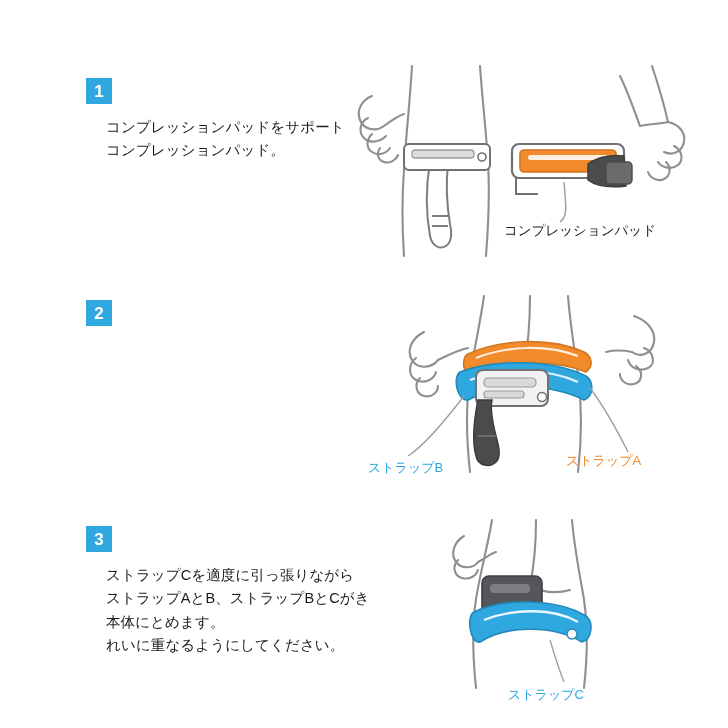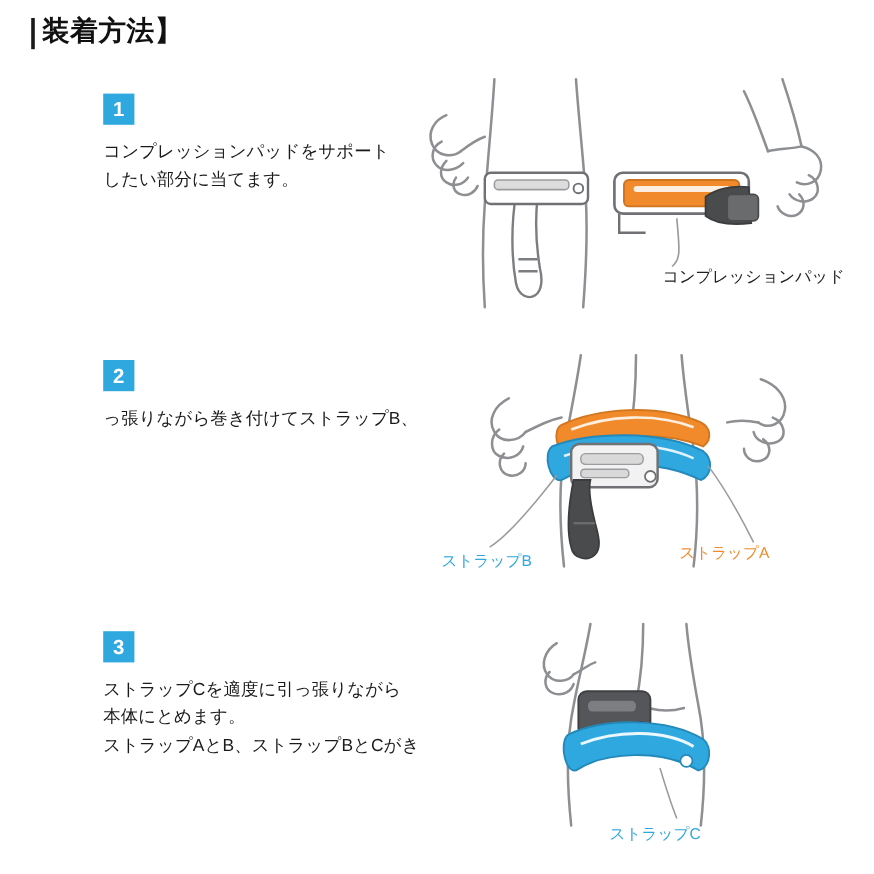--- a/index.html
+++ b/index.html
@@ -65,21 +65,21 @@
     line-height: 1;
   }
   .step-text {
     margin-top: 12px;
     font-size: 14.5px;
     line-height: 1.62;
     color: #1a1a1a;
     max-width: 270px;
     letter-spacing: 0.1px;
   }
-  .step-text div { white-space: nowrap; }
+  .step-text div { white-space: nowrap; margin-left: 20px; }
 
   
   .illus {
     position: absolute;
   }
   .illus-1 { left: 352px; top: 66px; width: 346px; height: 190px; }
   .illus-2 { left: 372px; top: 296px; width: 330px; height: 190px; }
   .illus-3 { left: 430px; top: 520px; width: 230px; height: 185px; }
 
   .caption {
@@ -87,21 +87,20 @@
     font-size: 13px;
     font-weight: normal;
     white-space: nowrap;
   }
   .cap-pad {
     left: 504px;
     top: 222px;
     color: #222222;
     font-weight: normal;
     font-size: 13.5px;
-    margin-left: 48px;
   }
   .cap-b {
     left: 368px;
     top: 459px;
     color: #2fa8e0;
   }
   .cap-a {
     left: 566px;
     top: 452px;
     color: #f08a2a;
@@ -111,30 +110,26 @@
     top: 686px;
     color: #2fa8e0;
   }
   svg { display: block; overflow: visible; }
 </style>
 </head>
 <body>
 
 <div class="page">
 
-  <div class="title-wrap">
-    <div class="title-bar"></div>
-    <div class="title-text">装着方法】</div>
-  </div>
 
   <div class="step step-1">
     <div class="step-num">1</div>
     <div class="step-text">
       <div>コンプレッションパッドをサポート</div>
-      <div>したい部分に当てます。</div>
+      <div>コンプレッションパッド。</div>
     </div>
   </div>
 
   <div class="illus illus-1">
     <svg width="346" height="195" viewBox="0 0 346 195">
       <g fill="none" stroke="#8d8f92" stroke-width="2.1" stroke-linecap="round" stroke-linejoin="round">
 
         <path d="M60 0 C58 34 54 70 52 104 C50 130 50 160 52 190"></path>
         <path d="M128 0 C130 30 134 64 136 96 C138 128 136 164 134 190"></path>
 
@@ -178,21 +173,20 @@
       </g>
 
       <path d="M212 116 C214 140 216 150 208 156" fill="none" stroke="#9a9c9f" stroke-width="1.4"></path>
     </svg>
   </div>
   <div class="caption cap-pad">コンプレッションパッド</div>
 
   <div class="step step-2">
     <div class="step-num">2</div>
     <div class="step-text">
-      <div>っ張りながら巻き付けてストラップB、</div>
     </div>
   </div>
 
   <div class="illus illus-2">
     <svg width="330" height="190" viewBox="0 0 330 190">
       <g fill="none" stroke="#8d8f92" stroke-width="2.1" stroke-linecap="round" stroke-linejoin="round">
 
         <path d="M112 0 C108 28 102 54 98 80 C94 108 94 140 98 176"></path>
         <path d="M158 0 C158 26 156 50 152 74"></path>
         <path d="M196 0 C198 26 202 52 206 78 C210 110 210 142 206 176"></path>
@@ -236,22 +230,23 @@
       </g>
     </svg>
   </div>
   <div class="caption cap-b">ストラップB</div>
   <div class="caption cap-a">ストラップA</div>
 
   <div class="step step-3">
     <div class="step-num">3</div>
     <div class="step-text">
       <div>ストラップCを適度に引っ張りながら</div>
+      <div>ストラップAとB、ストラップBとCがき</div>
       <div>本体にとめます。</div>
-      <div>ストラップAとB、ストラップBとCがき</div>
+      <div>れいに重なるようにしてください。</div>
     </div>
   </div>
 
   <div class="illus illus-3">
     <svg width="230" height="185" viewBox="0 0 230 185">
       <g fill="none" stroke="#8d8f92" stroke-width="2.1" stroke-linecap="round" stroke-linejoin="round">
         <path d="M62 0 C58 24 52 46 48 68 C42 96 42 130 46 168"></path>
         <path d="M106 0 C106 24 104 46 100 66"></path>
         <path d="M142 0 C144 24 148 46 152 68 C158 98 158 132 154 168"></path>
         <path d="M100 66 C112 72 126 74 140 70"></path>

